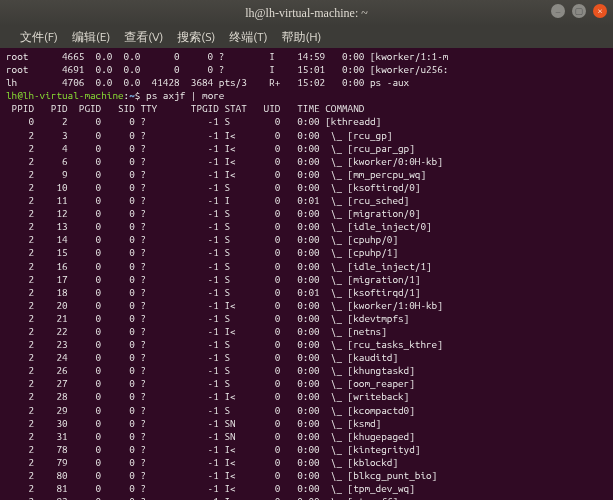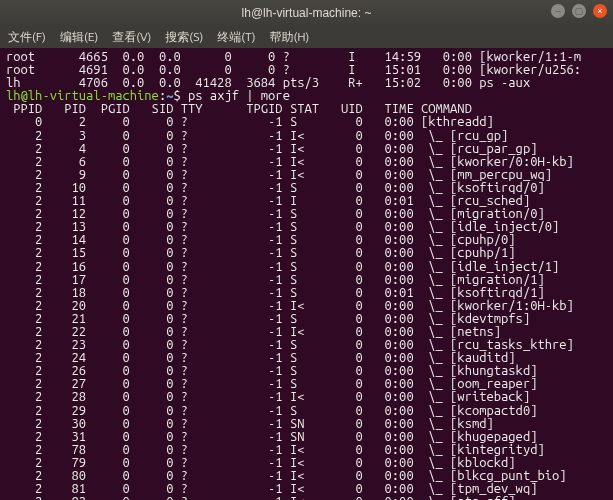--- a/index.html
+++ b/index.html
@@ -18,21 +18,21 @@
       flex-direction: column;
     }
     .titlebar {
       background: linear-gradient(to bottom, #484641, #3c3b37);
       height: 26px;
       display: flex;
       align-items: center;
       justify-content: center;
       position: relative;
       color: #dfdbd2;
-      font-family: Liberation Sans, sans-serif;
+      font-family: Liberation Serif, serif;
       font-size: 12px;
     }
     .window-controls {
       position: absolute;
       right: 6px;
       top: 4px;
       display: flex;
       gap: 7px;
     }
     .wc {
@@ -47,33 +47,33 @@
       cursor: pointer;
     }
     .wc.min { background: #8b8a85; }
     .wc.max { background: #8b8a85; }
     .wc.close { background: #e95420; color: #fff; }
     .menubar {
       background: #3c3b37;
       height: 22px;
       display: flex;
       align-items: center;
-      padding: 0 8px;
+      padding: 0 20px;
       gap: 14px;
       color: #dfdbd2;
       font-family: Ubuntu, sans-serif;
       font-size: 12px;
     }
     .menubar span { cursor: pointer; }
     .terminal {
       flex: 1;
       background: #300a24;
       padding: 2px 6px;
       color: #eeeeec;
-      font-size: 13px;
+      font-size: 10px;
       line-height: 13.1px;
       white-space: pre;
       overflow: hidden;
     }
     .prompt-user { color: #8ae234; font-weight: normal; }
     .prompt-tilde { color: #729fcf; font-weight: bold; }
     .row { white-space: pre; }
   </style>
 </head>
 <body>

